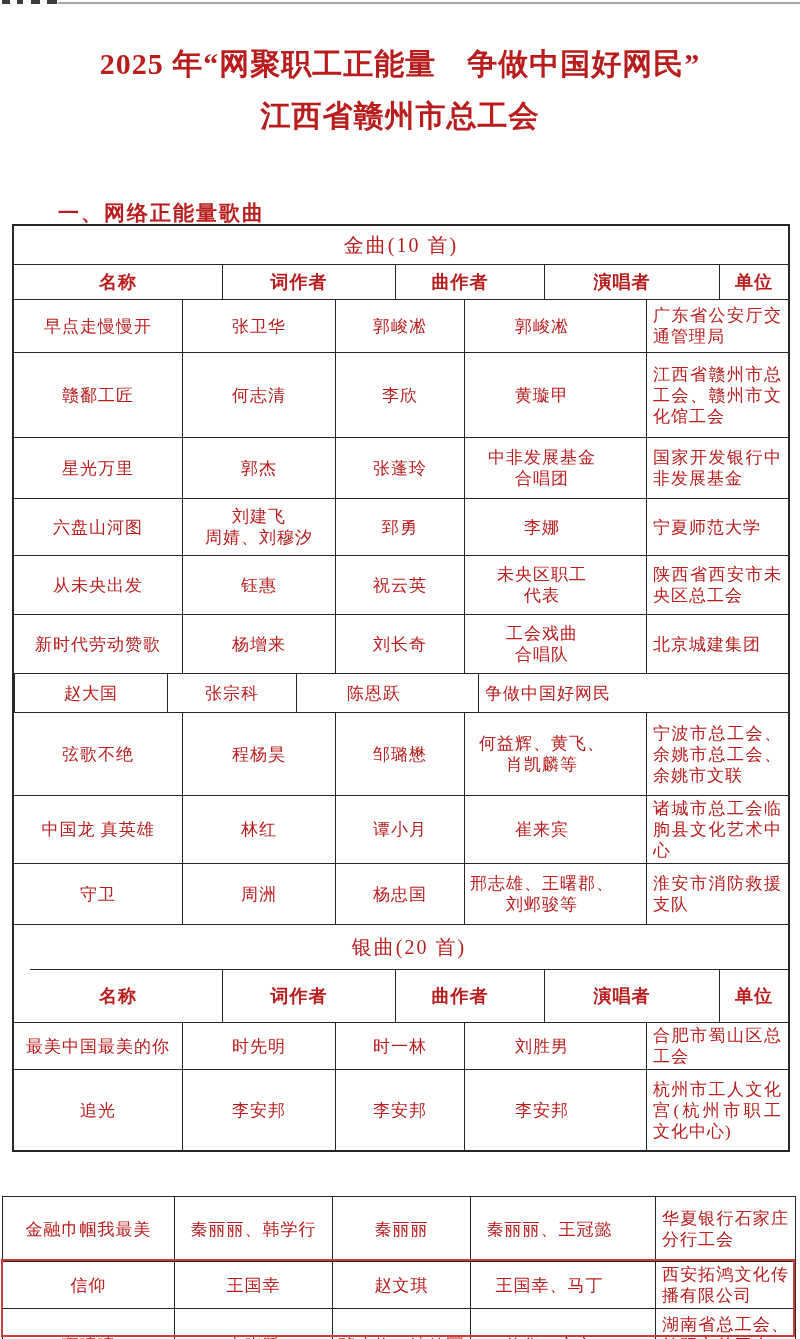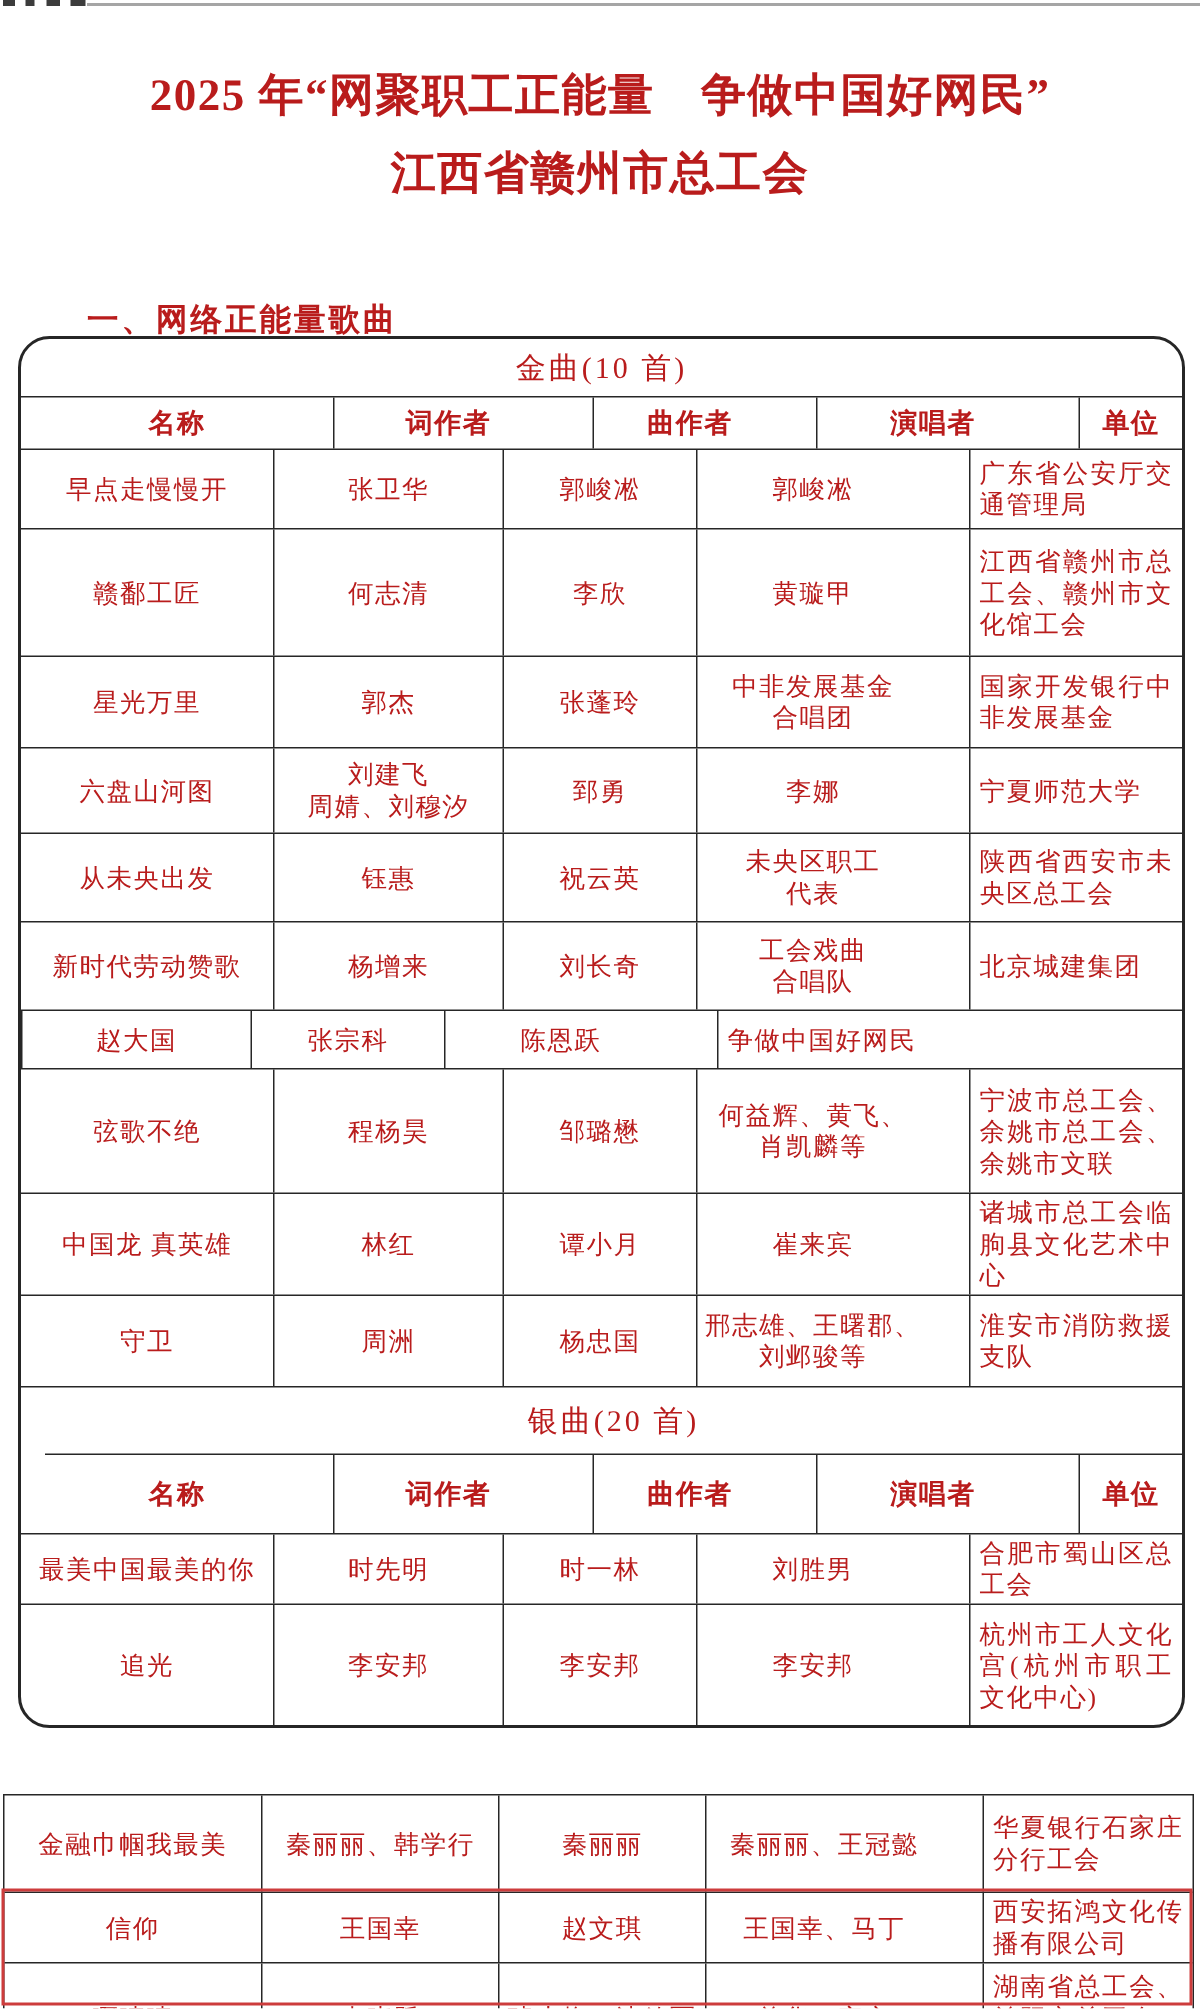--- a/index.html
+++ b/index.html
@@ -9,21 +9,21 @@
   .frag{position:absolute;top:0;height:4px;background:#3c3c3c;}
   .f1{left:2px;width:8px}.f2{left:17px;width:6px}.f3{left:31px;width:9px}.f4{left:47px;width:10px}
 
   .title{position:absolute;top:38px;left:0;width:100%;text-align:center;
          font-size:30px;font-weight:bold;line-height:52px;letter-spacing:1px;}
 
   .section{position:absolute;top:180px;left:58px;font-size:21px;font-weight:bold;
            font-family:"Liberation Sans","DejaVu Sans",sans-serif;letter-spacing:2px;margin-top:19px;}
 
   .tbl{position:absolute;box-sizing:border-box;border:2px solid #262626;background:#fff;}
-  .t1{left:12px;top:224px;width:778px;border-radius:21px;}
+  .t1{left:12px;top:224px;width:778px;}
   .t2{left:2px;top:1196px;width:794px;border-width:1.5px;}
 
   .band{display:flex;align-items:center;justify-content:center;font-size:20px;
         letter-spacing:2px;border-bottom:1.5px solid #262626;height:38px;}
   .band2{height:44px;margin-left:16px;}
   .hrow,.trow{display:flex;border-bottom:1.5px solid #262626;}
   .hrow{min-height:34px;font-family:"Liberation Sans","DejaVu Sans",sans-serif;font-weight:bold;}
   .hrow2{min-height:52px;}
   #silver-rows .trow:last-child{border-bottom:none;}
 

